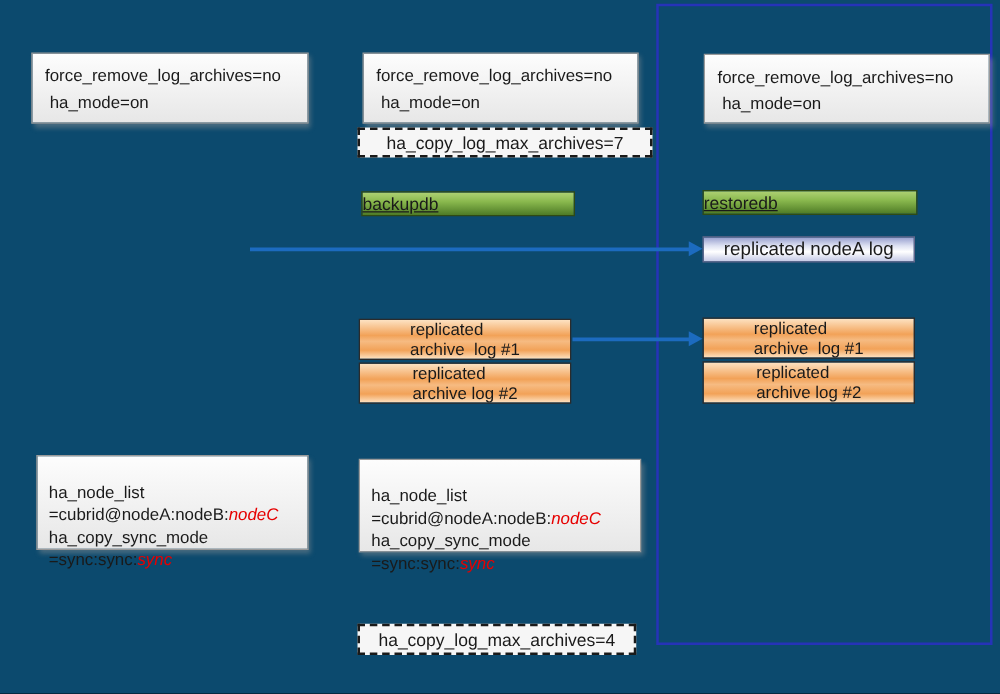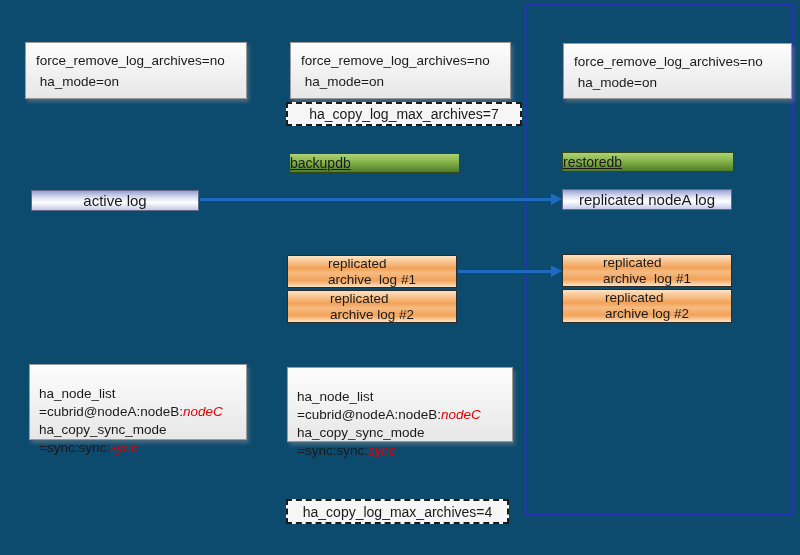--- a/index.html
+++ b/index.html
@@ -100,23 +100,20 @@
   </div>
 
   <div class="abs green-box" style="left:289px;top:153px;width:171px;height:20px;">
     <span>backupdb</span>
   </div>
 
   <div class="abs green-box" style="left:562px;top:152px;width:172px;height:20px;">
     <span>restoredb</span>
   </div>
 
-  <div class="abs lav-box" style="left:31px;top:190px;width:168px;height:21px;">
-    <span>active log</span>
-  </div>
 
   <div class="abs lav-box" style="left:562px;top:189px;width:170px;height:21px;">
     <span>replicated nodeA log</span>
   </div>
 
   <div class="abs orange-box" style="left:287px;top:255px;width:170px;height:33px;">
     <span>replicated
 archive  log #1</span>
   </div>
   <div class="abs orange-box" style="left:287px;top:290px;width:170px;height:33px;">

